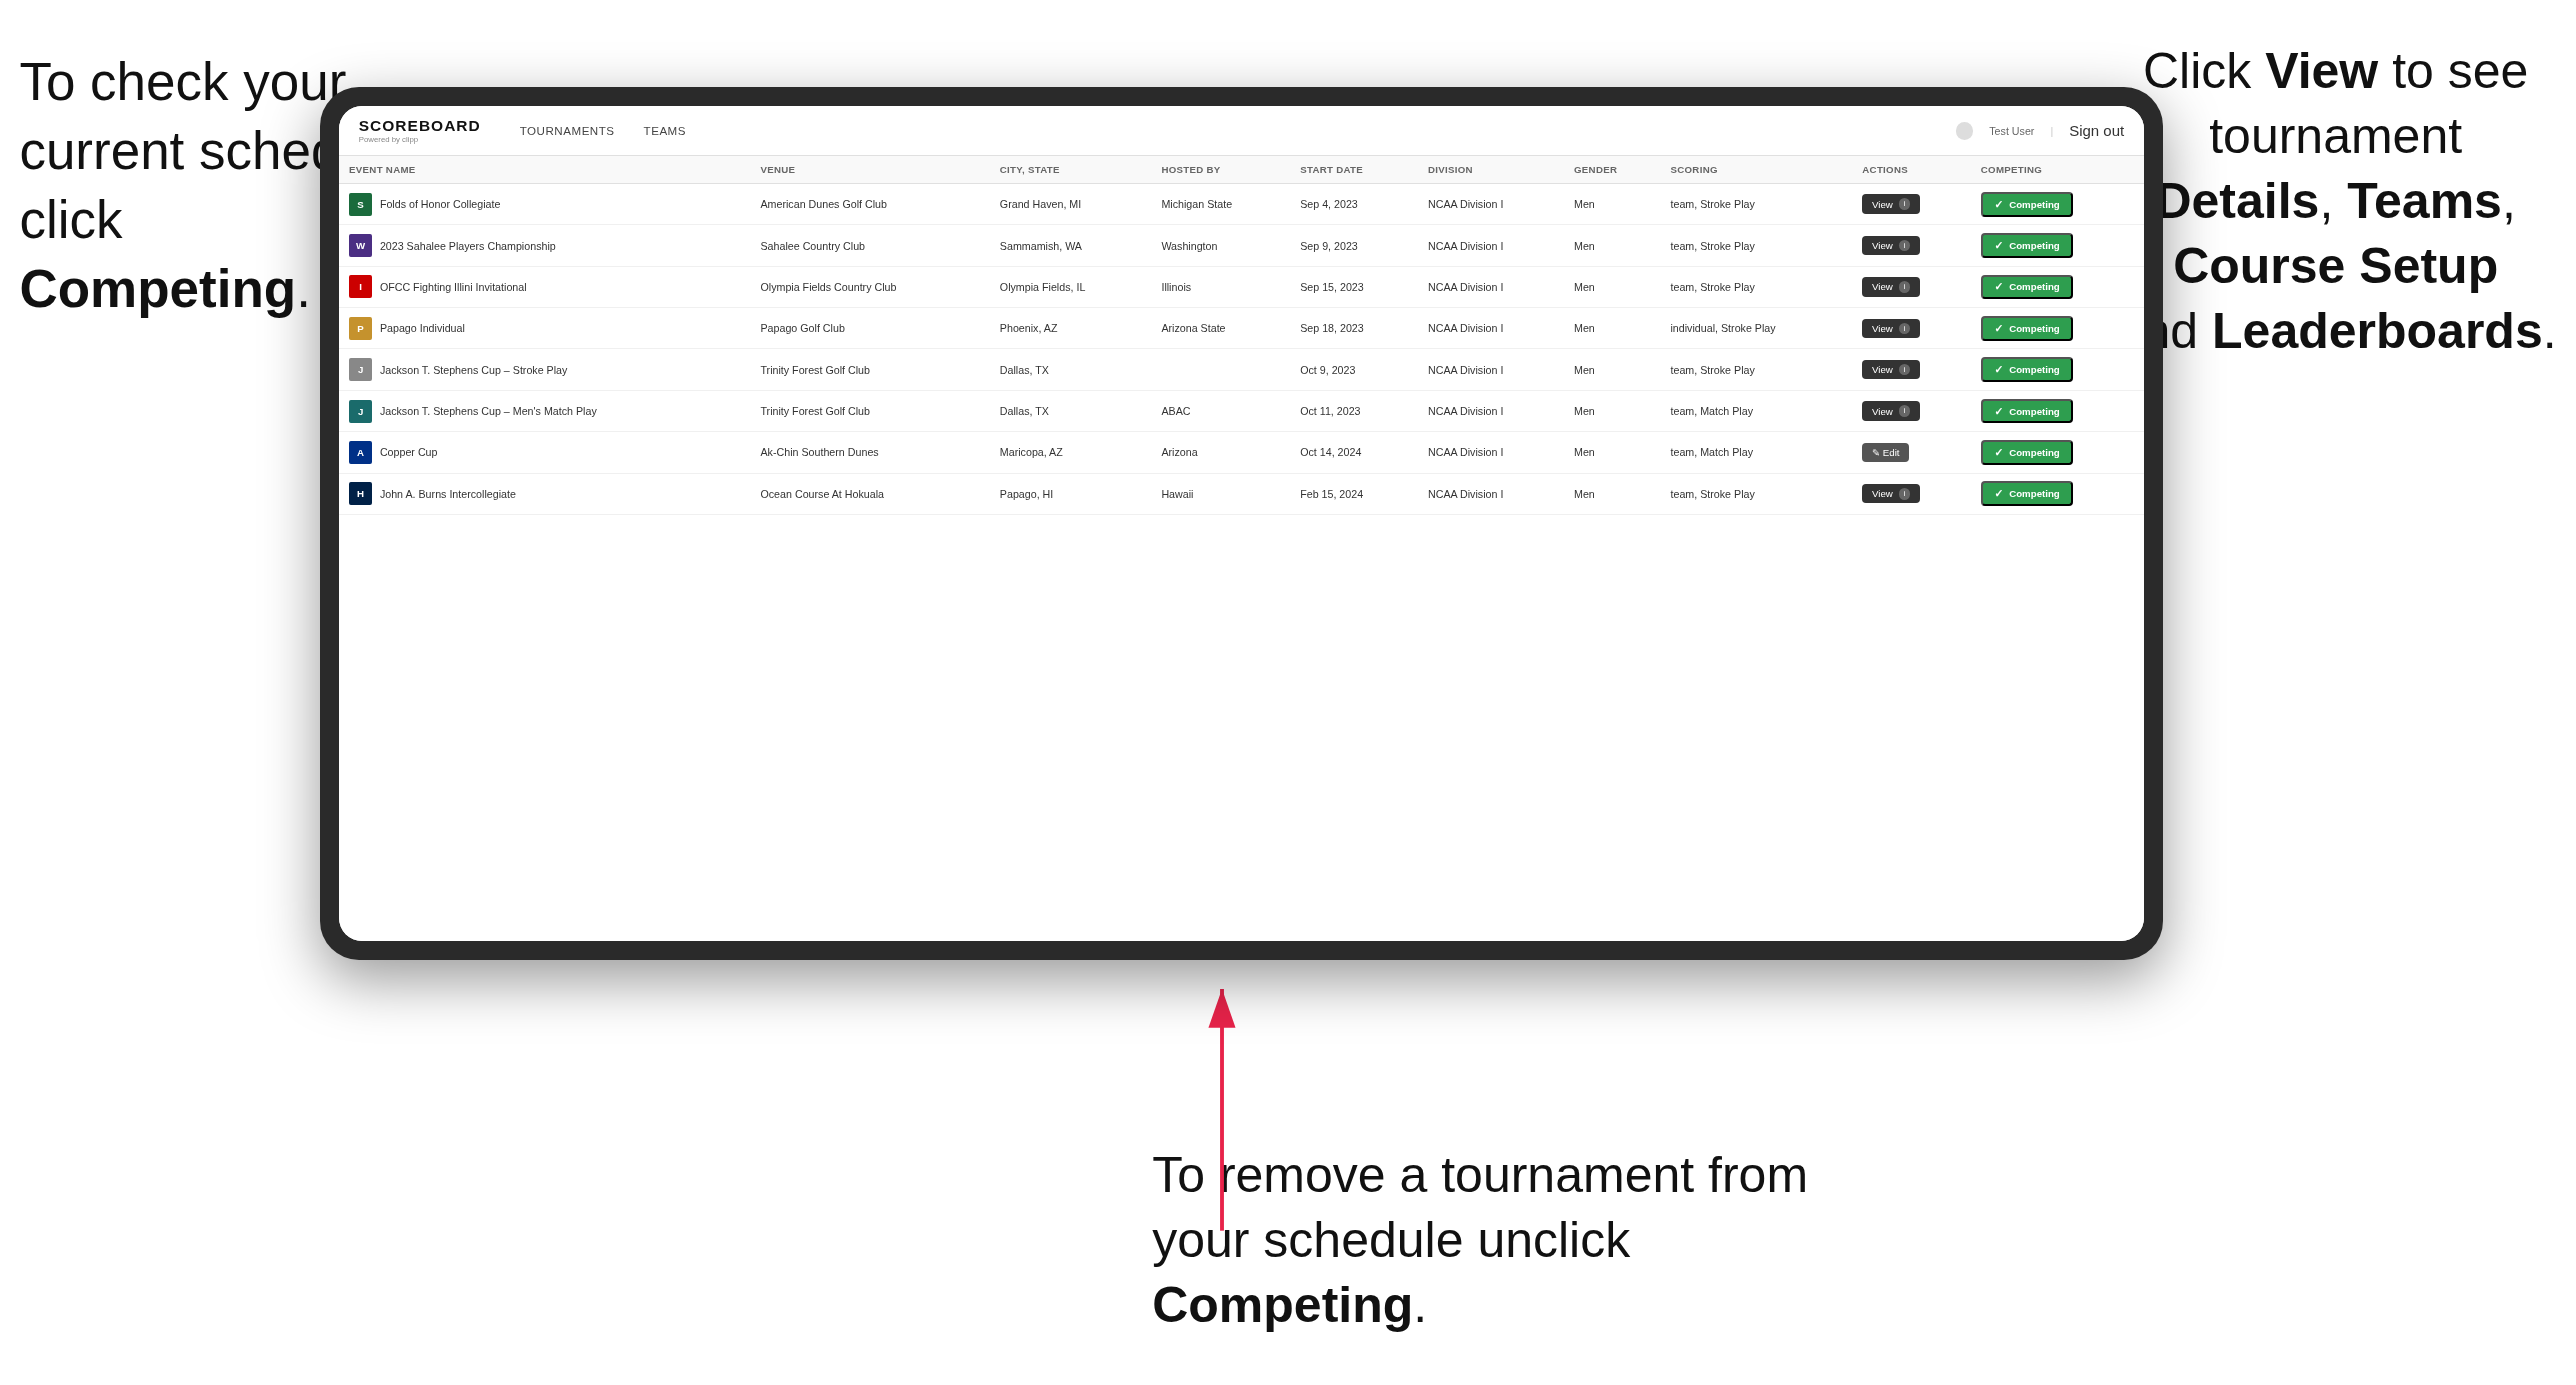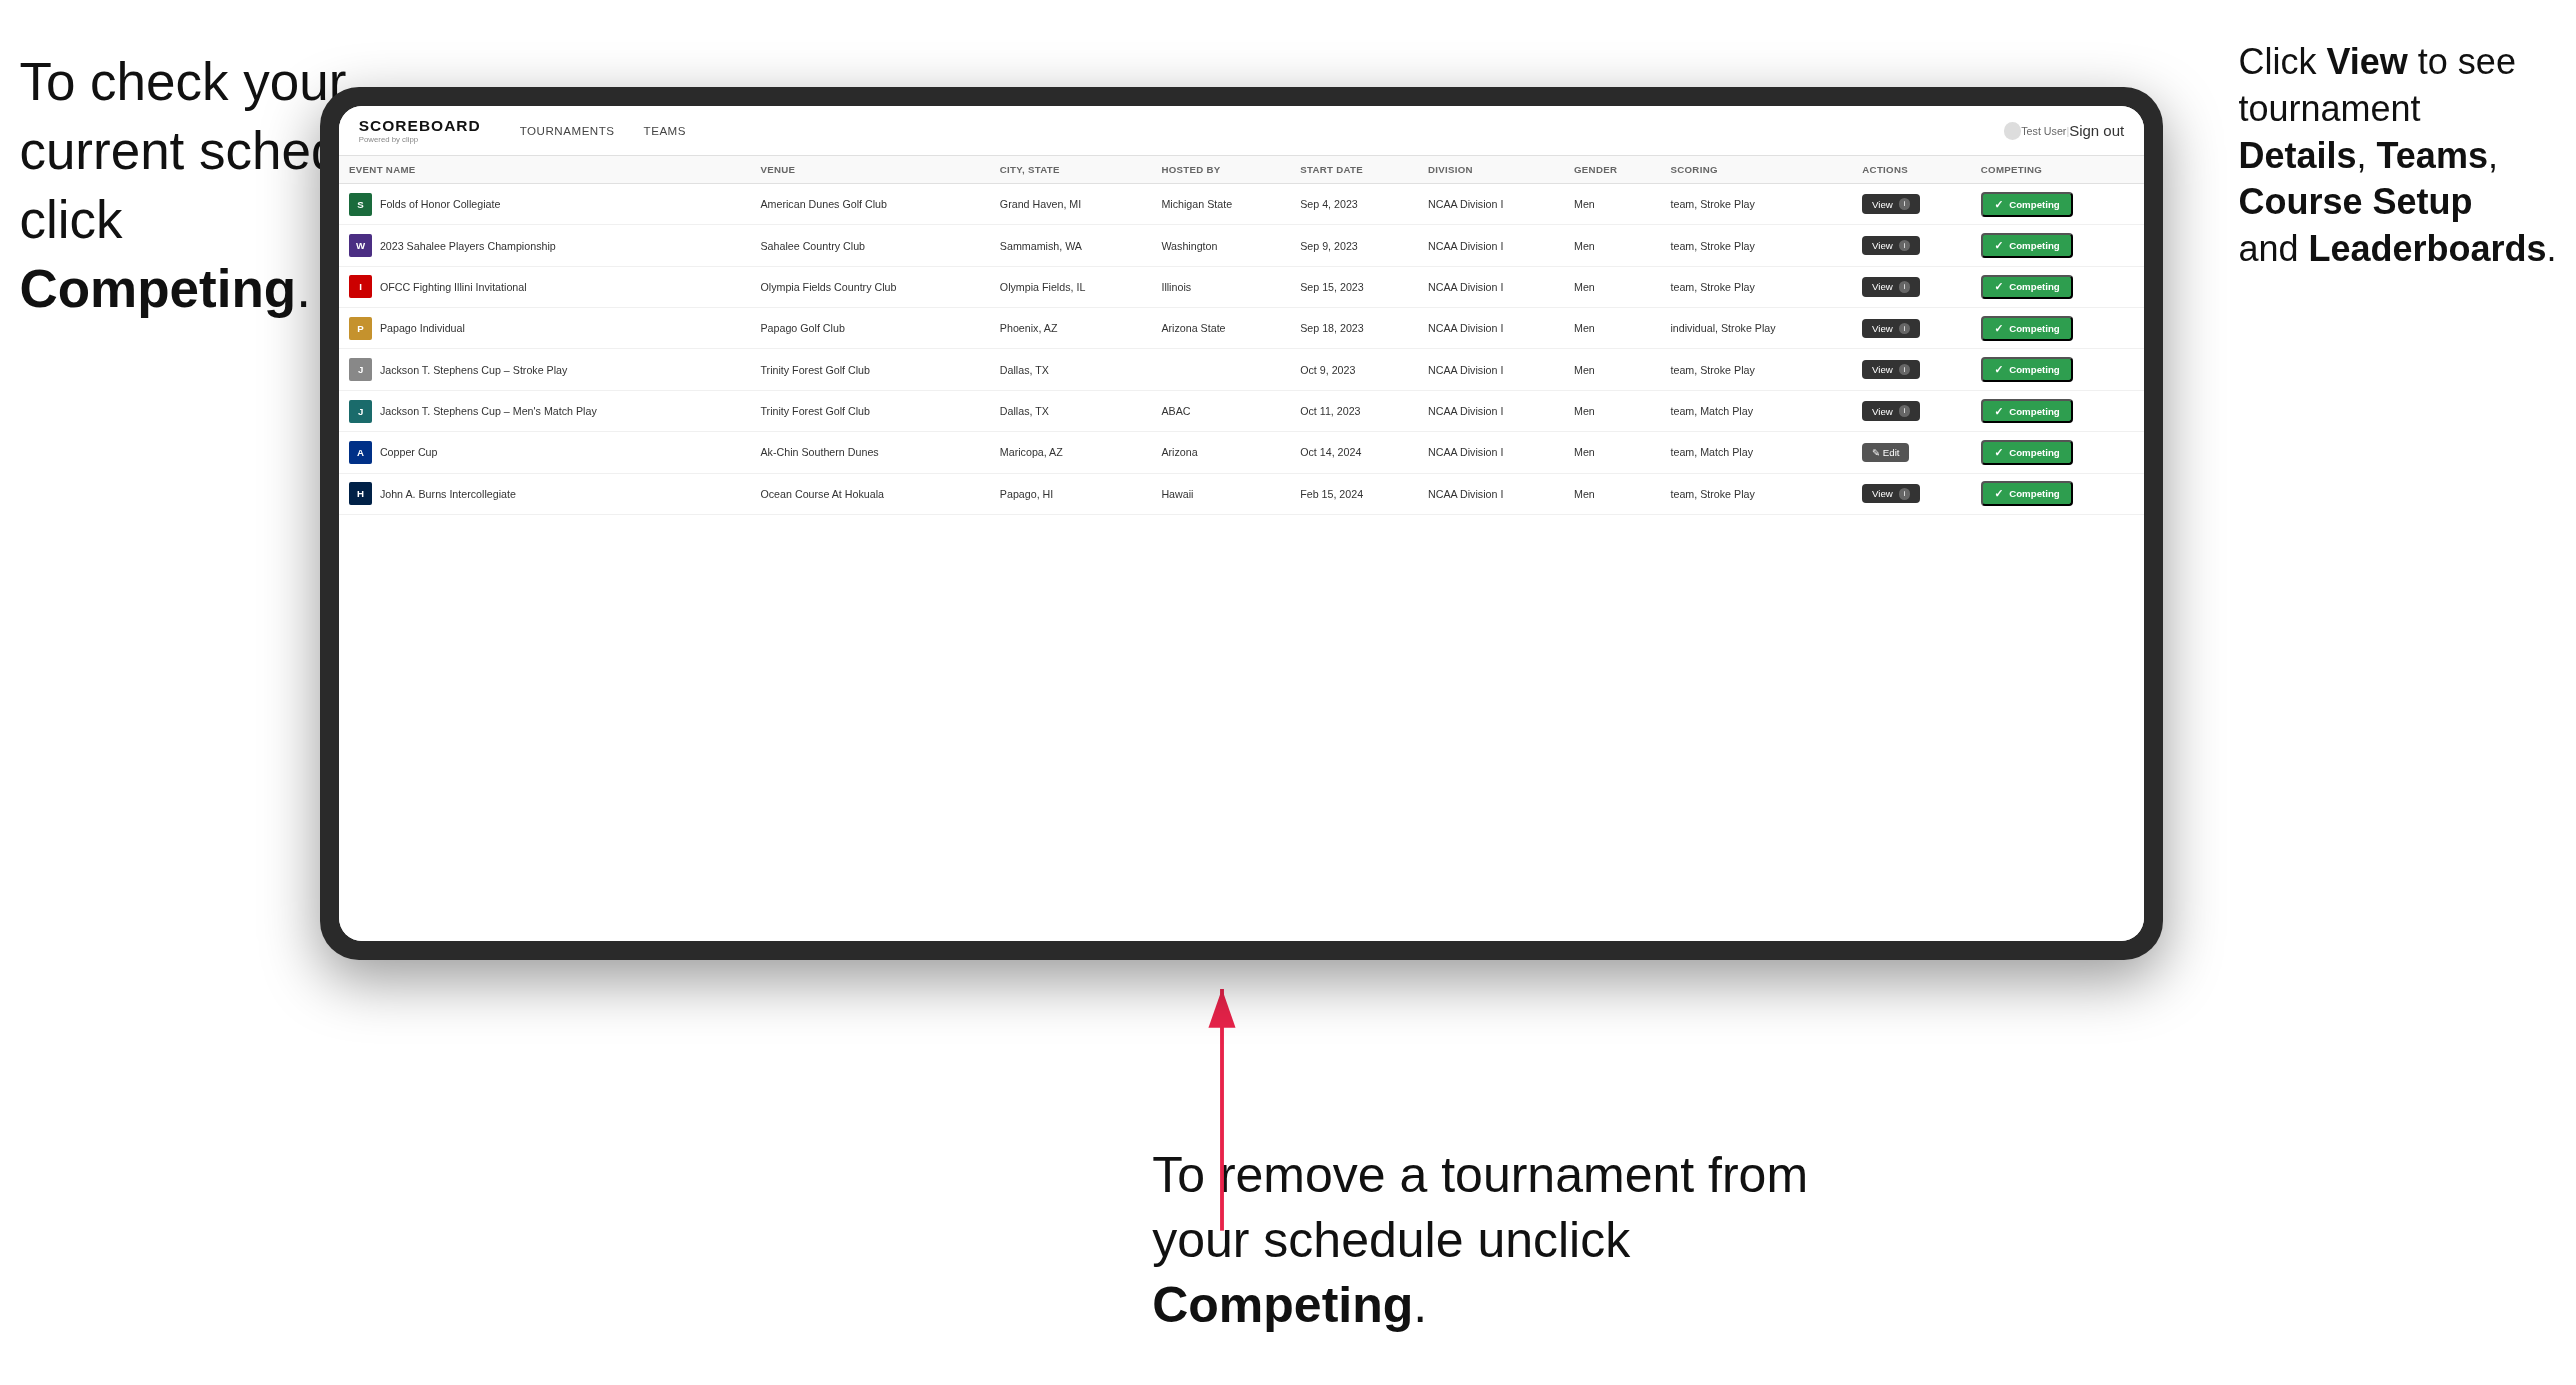--- a/index.html
+++ b/index.html
@@ -21,25 +21,25 @@
       line-height: 1.3;
       color: #111;
       max-width: 407px;
     }
     .annotation-topleft strong { font-weight: 900; }
 
     .annotation-topright {
       position: absolute;
       top: 39px;
       right: 19.4px;
-      font-size: 36px;
+      font-size: 50px;
       line-height: 1.3;
       color: #111;
       max-width: 466px;
-      text-align: left;
+      text-align: center;
     }
     .annotation-topright strong { font-weight: 900; }
 
     .annotation-bottom {
       position: absolute;
       bottom: 48px;
       left: 50%;
       transform: translateX(-20%);
       font-size: 50px;
       line-height: 1.3;
@@ -110,21 +110,21 @@
       text-decoration: none;
       font-weight: 500;
       text-transform: uppercase;
       letter-spacing: 0.5px;
       cursor: pointer;
     }
 
     .navbar-right {
       display: flex;
       align-items: center;
-      gap: 0;
+      gap: 16px;
       font-size: 10.7px;
       color: #666;
     }
     .user-icon-circle {
       width: 17.5px;
       height: 17.5px;
       background: #ddd;
       border-radius: 50%;
       display: inline-block;
     }

